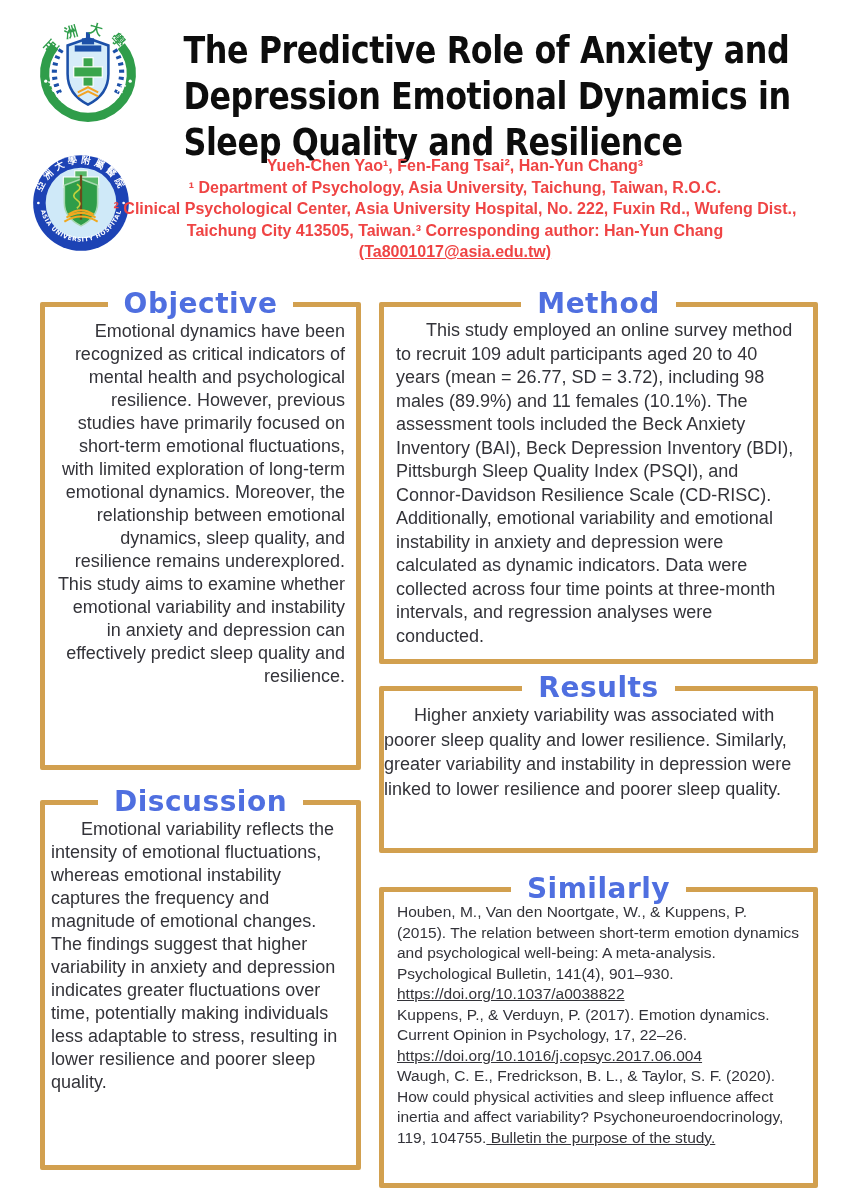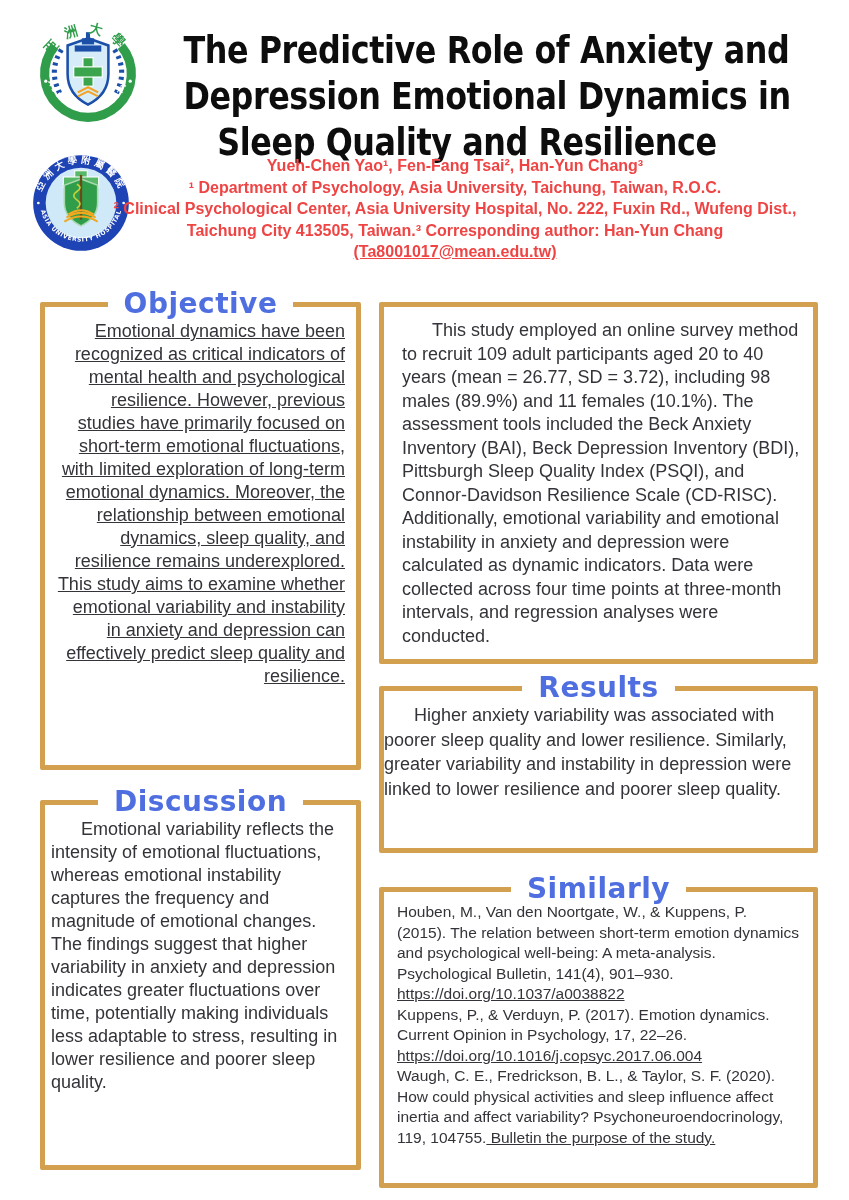--- a/index.html
+++ b/index.html
@@ -11,47 +11,47 @@
   html,body{margin:0;padding:0;background:#ffffff;}
   .poster{
     position:relative;width:849px;height:1200px;background:#ffffff;
     font-family:"Liberation Sans",sans-serif;color:var(--ink);overflow:hidden;
   }
   
   .logo{position:absolute;}
   .logo-univ{left:37px;top:22px;width:102px;height:104px;}
   .logo-hosp{left:29px;top:150px;width:104px;height:106px;}
   .title{
-    position:absolute;left:140px;top:28px;width:620px;text-align:right;
+    position:absolute;left:140px;top:28px;width:620px;text-align:left;
     font-family:"DejaVu Sans",sans-serif;font-weight:bold;color:var(--black);
     font-size:37px;line-height:46px;letter-spacing:-0.5px;
   }
   .title-line{white-space:nowrap;transform:scaleX(0.86);transform-origin:50% 50%;}
   .authors{
     position:absolute;left:110px;top:155px;width:690px;text-align:center;
     font-weight:bold;font-size:16px;line-height:21.5px;color:#ef4444;
   }
   .authors p{margin:0;}
   .email-link{text-decoration:underline;}
   
   .box{position:absolute;border:5px solid var(--gold);border-radius:2px;background:#fff;}
   .box-header{position:absolute;top:-20px;left:0;right:0;text-align:center;}
   .box-title{
     display:inline-block;background:#ffffff;padding:0 16px;
     font-family:"DejaVu Sans",sans-serif;font-weight:bold;font-size:28px;line-height:34px;
     color:var(--blue);letter-spacing:0.5px;
   }
   .box-body{height:100%;overflow:hidden;}
   .box-body p{margin:0;text-indent:30px;}
-  #objective{left:40px;top:302px;width:311px;height:458px;text-decoration:underline;}
+  #objective{left:40px;top:302px;width:311px;height:458px;}
   #objective .box-body{padding:13px 11px 0 11px;font-size:18px;line-height:23px;text-align:right;}
   #discussion{left:40px;top:800px;width:311px;height:360px;}
   #discussion .box-body{padding:13px 11px 0 6px;font-size:18px;line-height:23px;}
   #method{left:379px;top:302px;width:429px;height:352px;}
-  #method .box-body{padding:12px 12px 0 12px;font-size:18px;line-height:23.5px;margin-left:6px;}
+  #method .box-body{padding:12px 12px 0 12px;font-size:18px;line-height:23.5px;}
   #results{left:379px;top:686px;width:429px;height:157px;}
   #results .box-body{padding:12px 12px 0 0;font-size:18px;line-height:24.5px;}
   #references{left:379px;top:887px;width:429px;height:291px;}
   #references .box-body{padding:10px 13px 0 13px;font-size:15.5px;line-height:20.5px;}
   .ref-item{margin:0;}
   .ref-link{text-decoration:underline;margin-top:40px;}
   
   svg text{font-family:"DejaVu Sans",sans-serif;}
 </style>
 </head>
@@ -124,33 +124,36 @@
   <h1 class="title" style="margin:0;">
     <div class="title-line">The Predictive Role of Anxiety and</div>
     <div class="title-line">Depression Emotional Dynamics in</div>
     <div class="title-line">Sleep Quality and Resilience</div>
   </h1>
 
   <div class="authors">
     <p>Yueh-Chen Yao¹, Fen-Fang Tsai², Han-Yun Chang³</p>
     <p>¹ Department of Psychology, Asia University, Taichung, Taiwan, R.O.C.</p>
     <p><span>² Clinical Psychological Center, Asia University Hospital, No. 222, Fuxin Rd., Wufeng Dist., Taichung City 413505, Taiwan.</span><span>³ Corresponding author: Han-Yun Chang</span></p>
-    <p><span class="email-link">(Ta8001017@mean.edu.tw)</span></p>
+    <p><span class="email-link">(Ta8001017@asia.edu.tw)</span></p>
   </div>
 
   <section class="box" id="objective">
     <div class="box-header">
       <span class="box-title">Objective</span>
     </div>
     <div class="box-body">
       <p>Emotional dynamics have been recognized as critical indicators of mental health and psychological resilience. However, previous studies have primarily focused on short-term emotional fluctuations, with limited exploration of long-term emotional dynamics. Moreover, the relationship between emotional dynamics, sleep quality, and resilience remains underexplored. This study aims to examine whether emotional variability and instability in anxiety and depression can effectively predict sleep quality and resilience.</p>
     </div>
   </section>
 
   <section class="box" id="method">
+    <div class="box-header">
+      <span class="box-title">Method</span>
+    </div>
     <div class="box-body">
       <p>This study employed an online survey method to recruit 109 adult participants aged 20 to 40 years (mean = 26.77, SD = 3.72), including 98 males (89.9%) and 11 females (10.1%). The assessment tools included the Beck Anxiety Inventory (BAI), Beck Depression Inventory (BDI), Pittsburgh Sleep Quality Index (PSQI), and Connor-Davidson Resilience Scale (CD-RISC). Additionally, emotional variability and emotional instability in anxiety and depression were calculated as dynamic indicators. Data were collected across four time points at three-month intervals, and regression analyses were conducted.</p>
     </div>
   </section>
 
   <section class="box" id="results">
     <div class="box-header">
       <span class="box-title">Results</span>
     </div>
     <div class="box-body">

